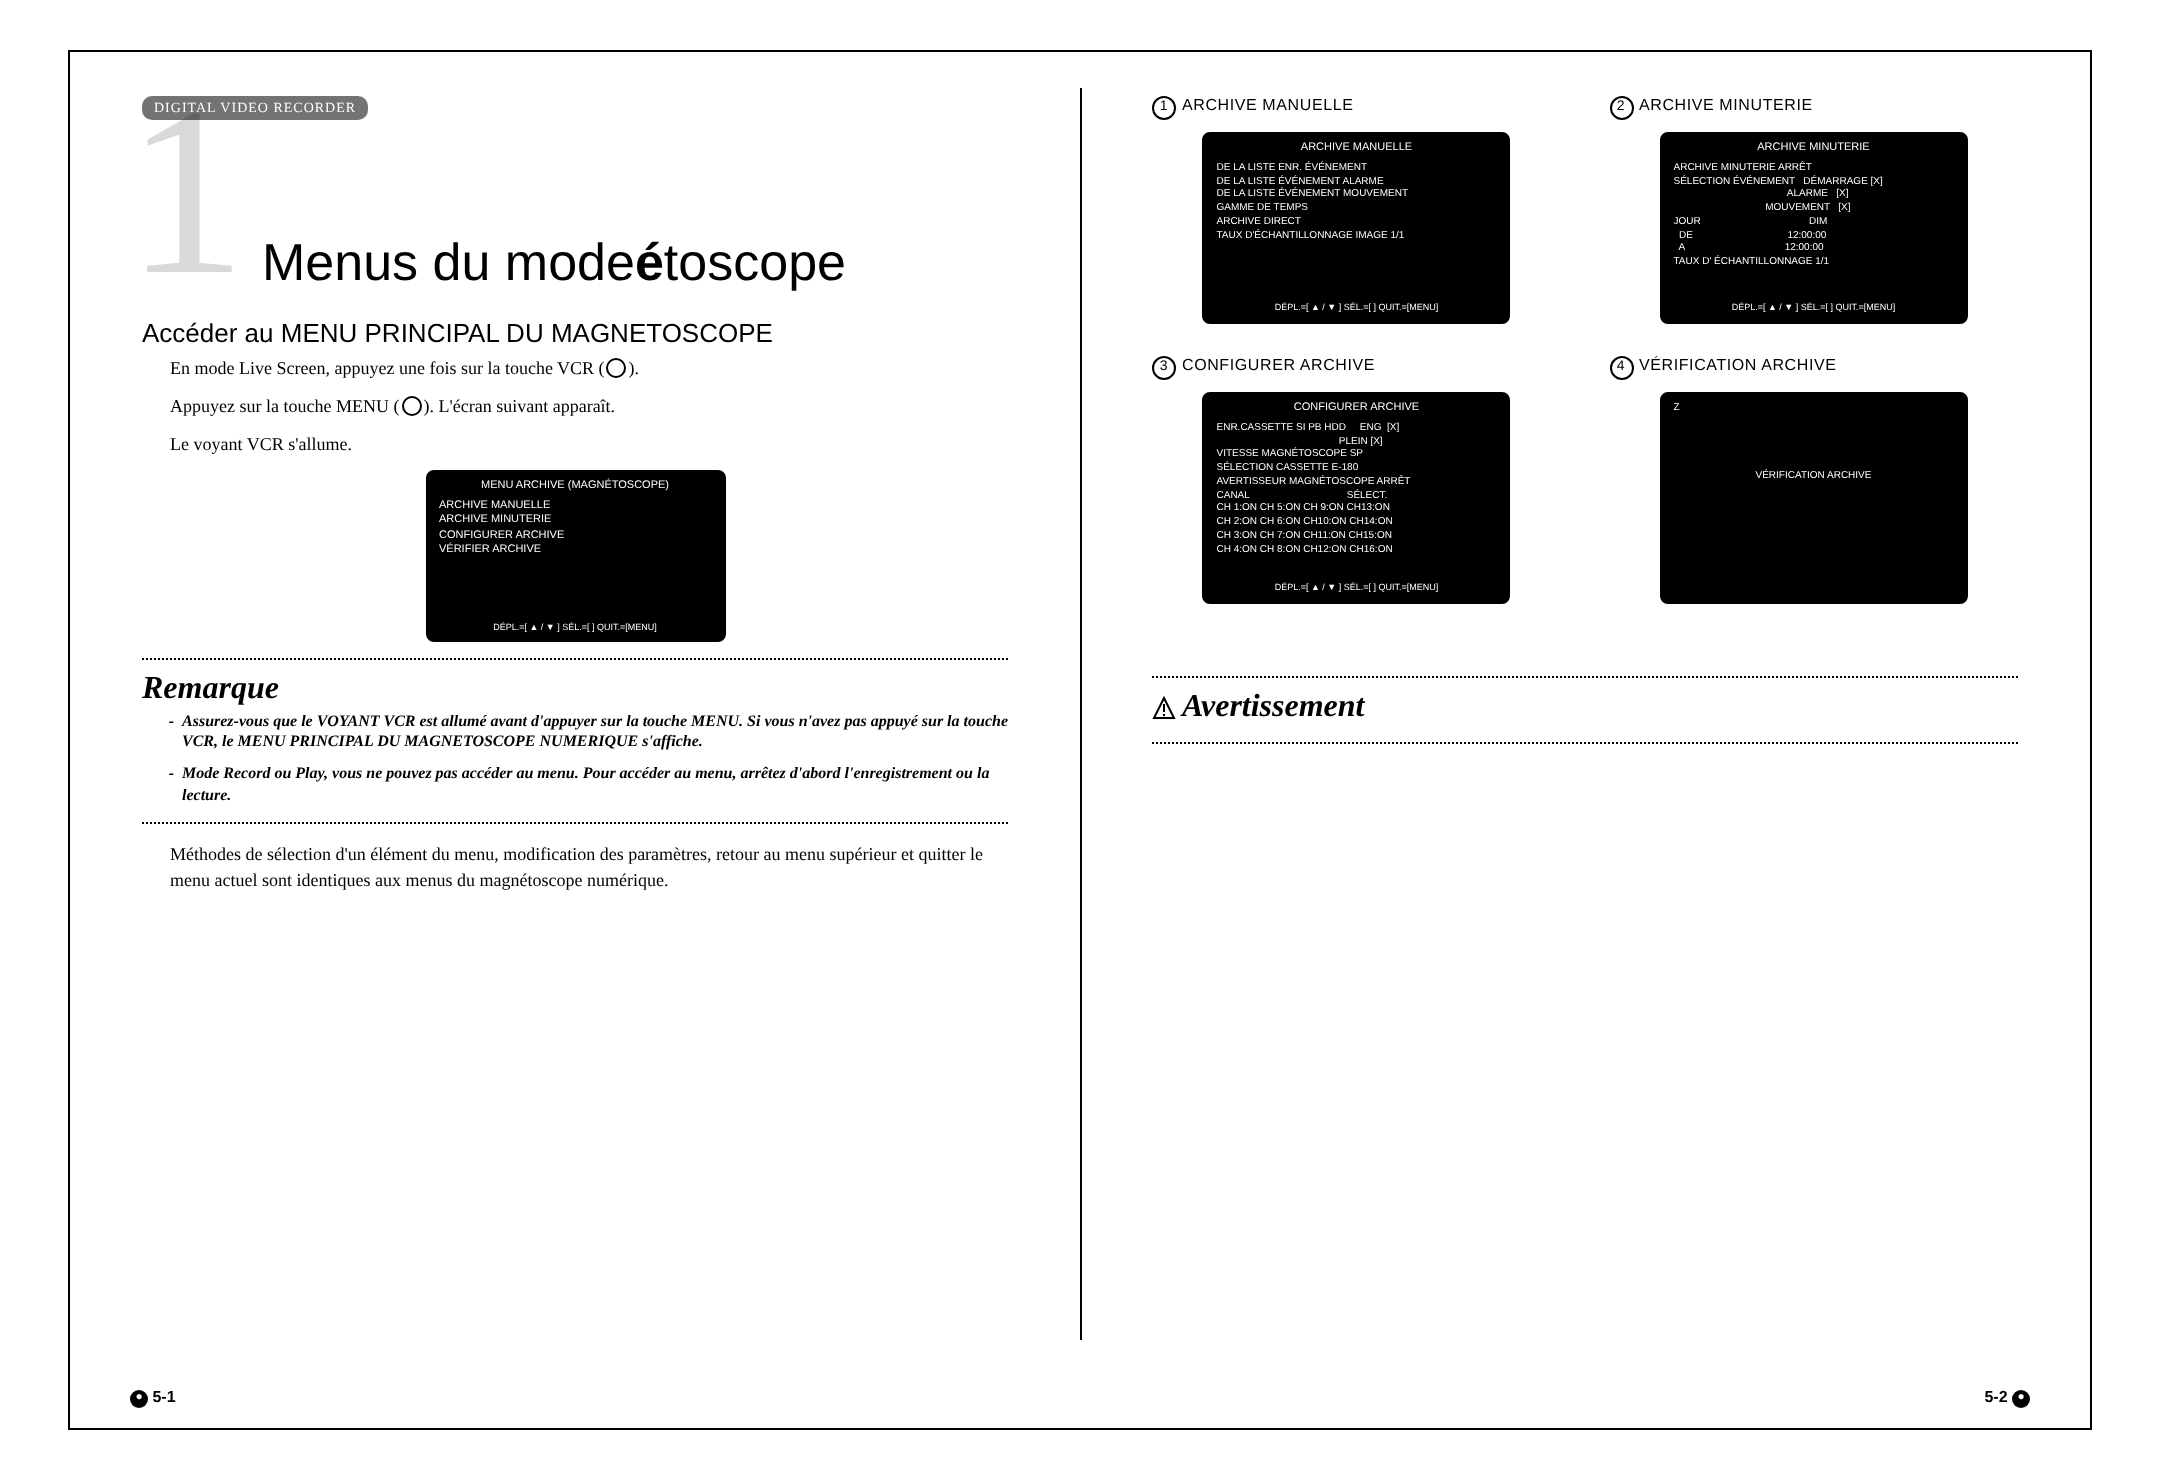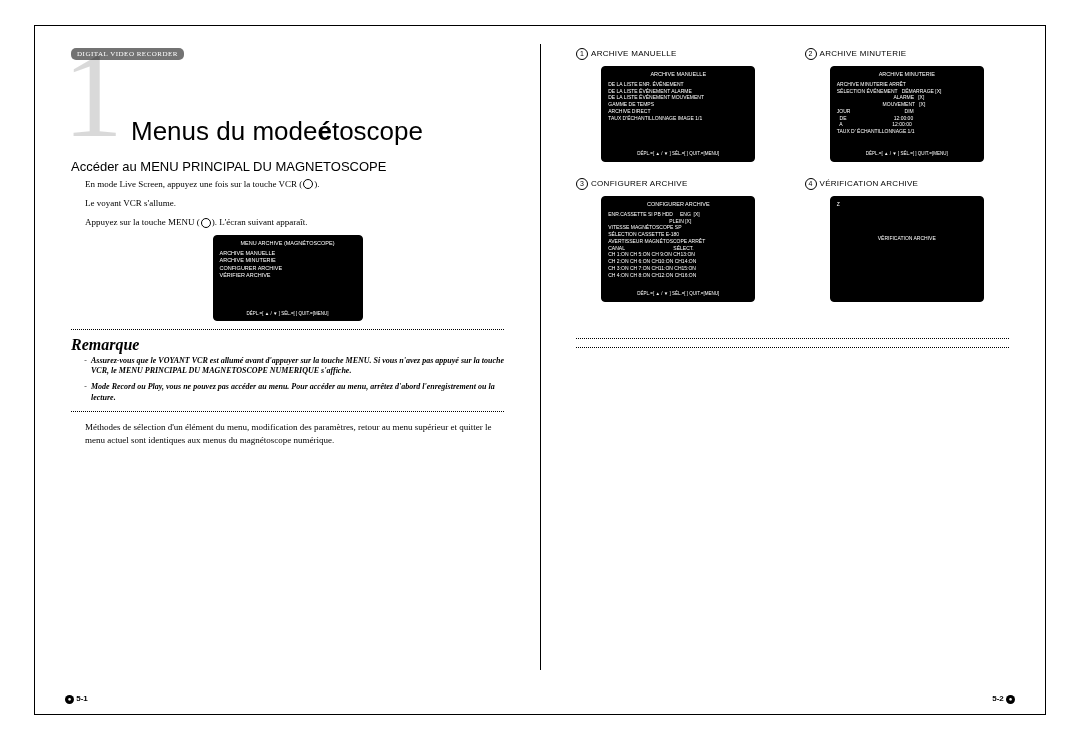--- a/index.html
+++ b/index.html
@@ -148,24 +148,24 @@
     <div class="big1">1</div>
     <div class="chapter">
       <span>Menus du mode</span><b>é</b><span>toscope</span>
     </div>
 
     <div class="sect">Accéder au MENU PRINCIPAL DU MAGNETOSCOPE</div>
     <div class="body">
       <p>
         <span>En mode Live Screen, appuyez une fois sur la touche VCR (</span><span class="ic"></span><span>).</span>
       </p>
-      <p>Le voyant VCR s'allume.</p>
       <p>
         <span>Appuyez sur la touche MENU (</span><span class="ic"></span><span>). L'écran suivant apparaît.</span>
       </p>
+      <p>Le voyant VCR s'allume.</p>
     </div>
 
     <div class="screenbox">
       <div class="sb-title">MENU ARCHIVE (MAGNÉTOSCOPE)</div>
       <div>ARCHIVE MANUELLE</div>
       <div>ARCHIVE MINUTERIE</div>
       <div>CONFIGURER ARCHIVE</div>
       <div>VÉRIFIER ARCHIVE</div>
       <div class="sb-foot">DÉPL.=[ ▲ / ▼ ]  SÉL.=[   ]  QUIT.=[MENU]</div>
     </div>
@@ -244,20 +244,27 @@
         <div class="item-label"><span class="circnum">4</span><span>VÉRIFICATION ARCHIVE</span></div>
         <div class="screenbox small" style="height:106px;">
           <div>Z</div>
           <div style="height:28px;"></div>
           <div style="text-align:center;">          VÉRIFICATION ARCHIVE</div>
         </div>
       </div>
     </div>
 
     <hr class="dashrule" style="margin-top:36px;">
+    <div class="em-h">
+      <svg width="12" height="12">
+          <polygon points="6,1 11,11 1,11" fill="none" stroke="#000" stroke-width="1"></polygon>
+          <line x1="6" y1="4" x2="6" y2="8" stroke="#000" stroke-width="1"></line>
+          <circle cx="6" cy="9.5" r="0.6" fill="#000"></circle>
+        </svg><span>Avertissement</span>
+    </div>
     <hr class="dashrule">
 
     <div class="footer">
       <span style="font-weight:bold;">5-2</span>
       <span class="circle">●</span>
     </div>
   </div>
 </div>
 
 </body></html>

